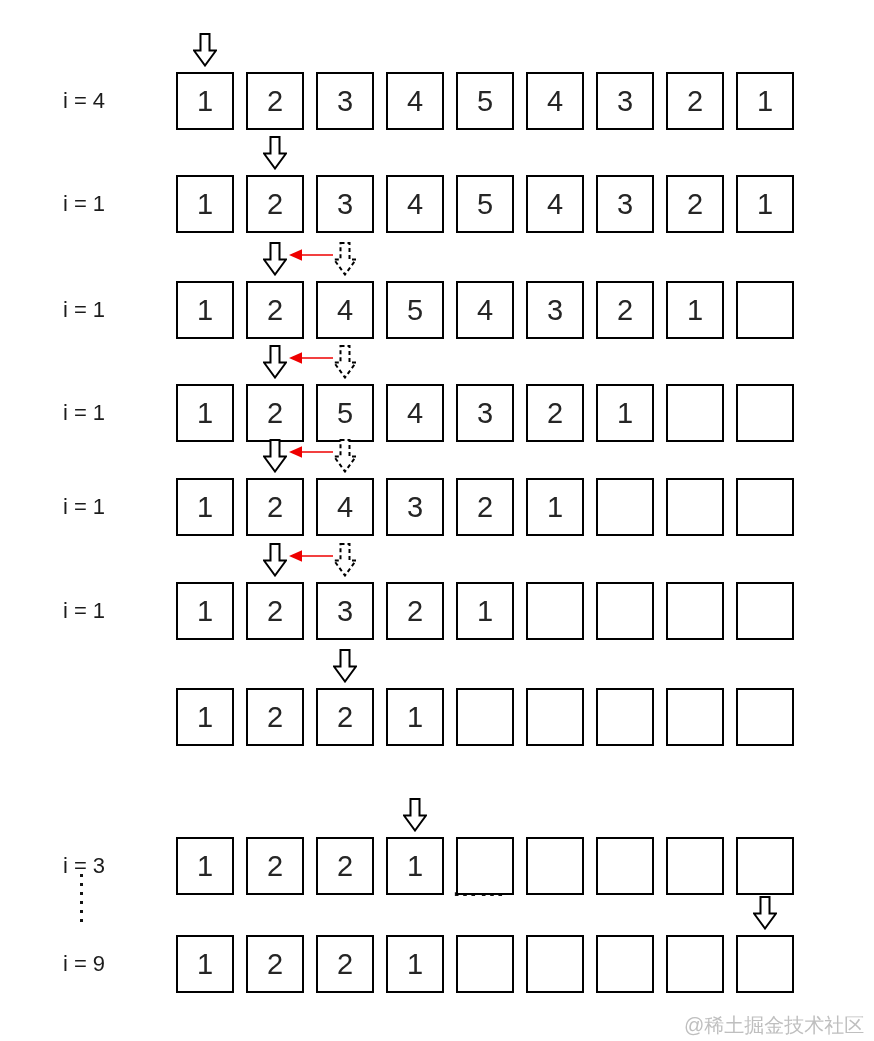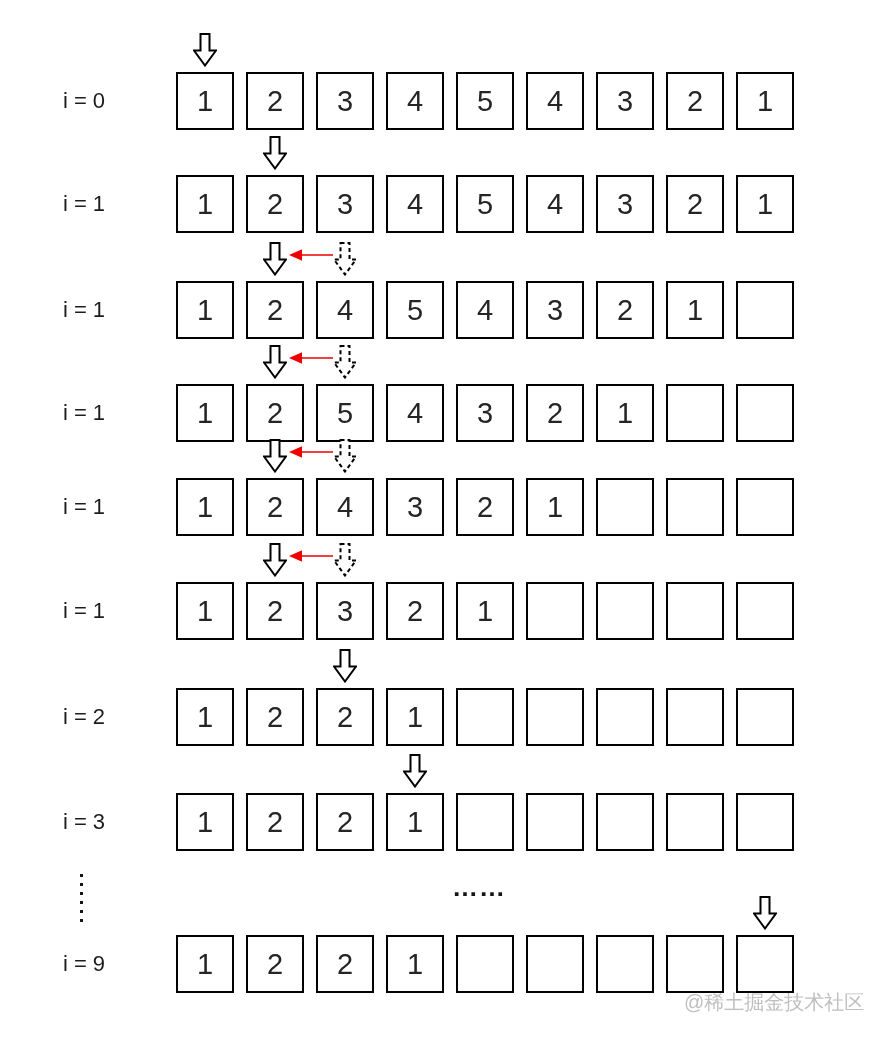--- a/index.html
+++ b/index.html
@@ -32,40 +32,40 @@
   .h-ellipsis {
     position: absolute; left: 452px; top: 872px;
     font-size: 26px; font-weight: bold; color: #141414; letter-spacing: 1px;
   }
   .v-ellipsis {
     position: absolute; left: 80px; top: 874px;
     display: flex; flex-direction: column; gap: 6px;
   }
   .vdot { width: 3px; height: 3px; background: #141414; }
   .watermark {
-    position: absolute; left: 684px; top: 989px;
+    position: absolute; left: 684px; top: 1012px;
     font-size: 20px; color: #bfbfbf; white-space: nowrap;
   }
 </style>
 </head>
 <body>
 
 <div class="canvas">
   <div class="h-ellipsis">……</div>
   <div class="v-ellipsis">
       <div class="vdot"></div>
       <div class="vdot"></div>
       <div class="vdot"></div>
       <div class="vdot"></div>
       <div class="vdot"></div>
       <div class="vdot"></div>
     </div>
   <div class="watermark" style="color: rgb(191, 191, 191);">@稀土掘金技术社区</div>
 <div class="row" style="top: 72px;">
-      <div class="row-label">i = 0</div>
+      <div class="row-label">i = 4</div>
       <div class="cell" style="left: 176px;">1</div>
       <div class="cell" style="left: 246px;">2</div>
       <div class="cell" style="left: 316px;">3</div>
       <div class="cell" style="left: 386px;">4</div>
       <div class="cell" style="left: 456px;">5</div>
       <div class="cell" style="left: 526px;">4</div>
       <div class="cell" style="left: 596px;">3</div>
       <div class="cell" style="left: 666px;">2</div>
       <div class="cell" style="left: 736px;">1</div>
       <div class="arrow" style="left: 193px; top: -39px;"><svg width="24" height="34" viewBox="0 0 24 34">
@@ -169,35 +169,34 @@
         </svg></div>
       <div class="arrow" style="left: 333px; top: -39px;"><svg width="24" height="34" viewBox="0 0 24 34">
           <path d="M7.5 1 H16.5 V17.5 H23 L12 32.5 L1 17.5 H7.5 Z" fill="#ffffff" stroke="#000000" stroke-width="2" stroke-dasharray="4 3"></path>
         </svg></div>
       <div class="arrow red" style="left: 289px; top: -33px;"><svg width="44" height="14" viewBox="0 0 44 14">
           <line x1="44" y1="7" x2="11" y2="7" stroke="#ee0000" stroke-width="1.6"></line>
           <polygon points="0,7 13,1.3 13,12.7" fill="#ee0000"></polygon>
         </svg></div>
     </div>
     <div class="row" style="top: 688px;">
-      <div class="row-label">i = 2</div>
       <div class="cell" style="left: 176px;">1</div>
       <div class="cell" style="left: 246px;">2</div>
       <div class="cell" style="left: 316px;">2</div>
       <div class="cell" style="left: 386px;">1</div>
       <div class="cell" style="left: 456px;"></div>
       <div class="cell" style="left: 526px;"></div>
       <div class="cell" style="left: 596px;"></div>
       <div class="cell" style="left: 666px;"></div>
       <div class="cell" style="left: 736px;"></div>
       <div class="arrow" style="left: 333px; top: -39px;"><svg width="24" height="34" viewBox="0 0 24 34">
           <path d="M7.5 1 H16.5 V17.5 H23 L12 32.5 L1 17.5 H7.5 Z" fill="#ffffff" stroke="#000000" stroke-width="2"></path>
         </svg></div>
     </div>
-    <div class="row" style="top: 793px;">
+    <div class="row" style="top: 837px;">
       <div class="row-label">i = 3</div>
       <div class="cell" style="left: 176px;">1</div>
       <div class="cell" style="left: 246px;">2</div>
       <div class="cell" style="left: 316px;">2</div>
       <div class="cell" style="left: 386px;">1</div>
       <div class="cell" style="left: 456px;"></div>
       <div class="cell" style="left: 526px;"></div>
       <div class="cell" style="left: 596px;"></div>
       <div class="cell" style="left: 666px;"></div>
       <div class="cell" style="left: 736px;"></div>

